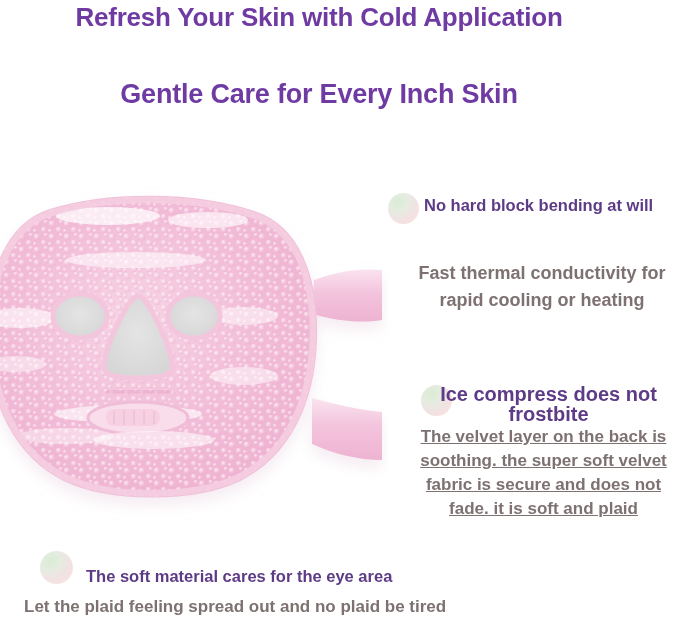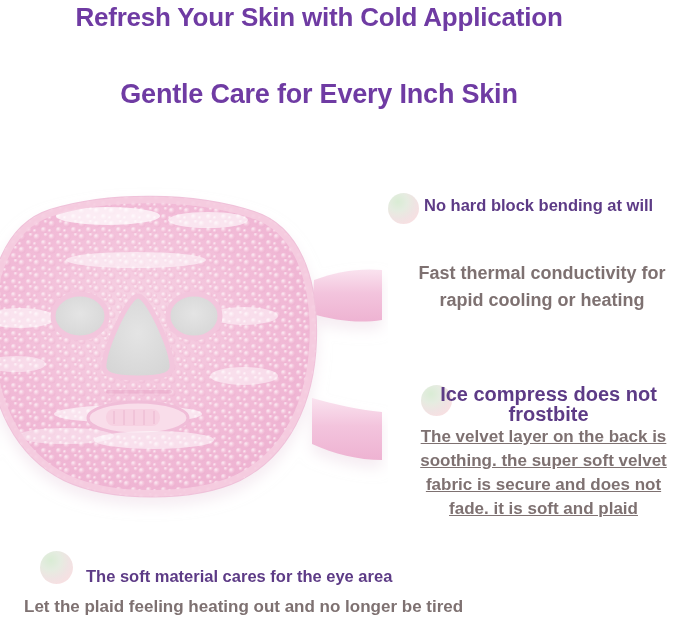--- a/index.html
+++ b/index.html
@@ -254,15 +254,15 @@
   <div class="bullet-dot" id="bullet-dot-1"></div>
   <div class="feature-heading" id="feature-1-heading">No hard block bending at will</div>
   <div class="feature-body" id="feature-1-body">Fast thermal conductivity for rapid cooling or heating</div>
 
   <div class="bullet-dot" id="bullet-dot-2"></div>
   <div class="feature-heading" id="feature-2-heading">Ice compress does not frostbite</div>
   <div class="feature-body" id="feature-2-body">The velvet layer on the back is soothing. the super soft velvet fabric is secure and does not fade. it is soft and plaid</div>
 
   <div class="bullet-dot" id="bullet-dot-3"></div>
   <div class="feature-heading" id="feature-3-heading">The soft material cares for the eye area</div>
-  <div class="feature-body" id="feature-3-body">Let the plaid feeling heating out and no longer be tired</div>
+  <div class="feature-body" id="feature-3-body">Let the plaid feeling spread out and no plaid be tired</div>
 
 </div>
 
 </body></html>

